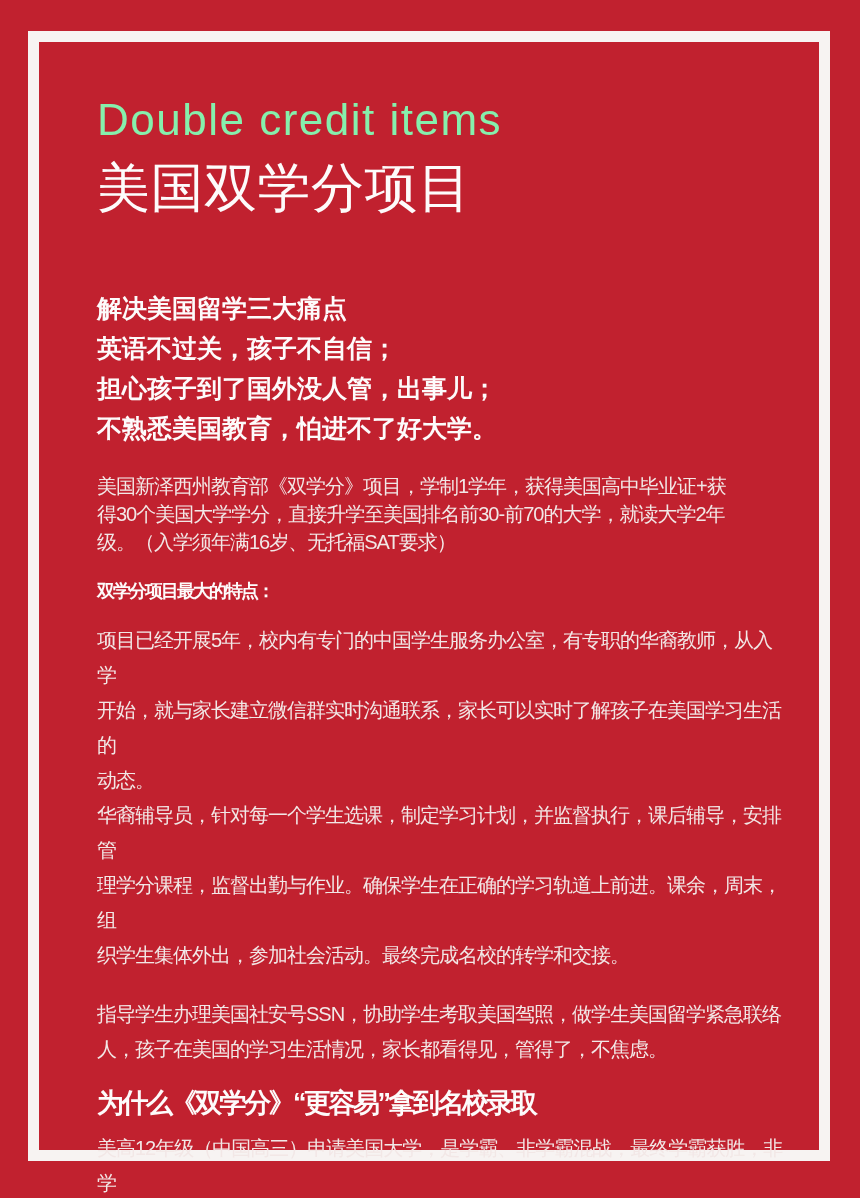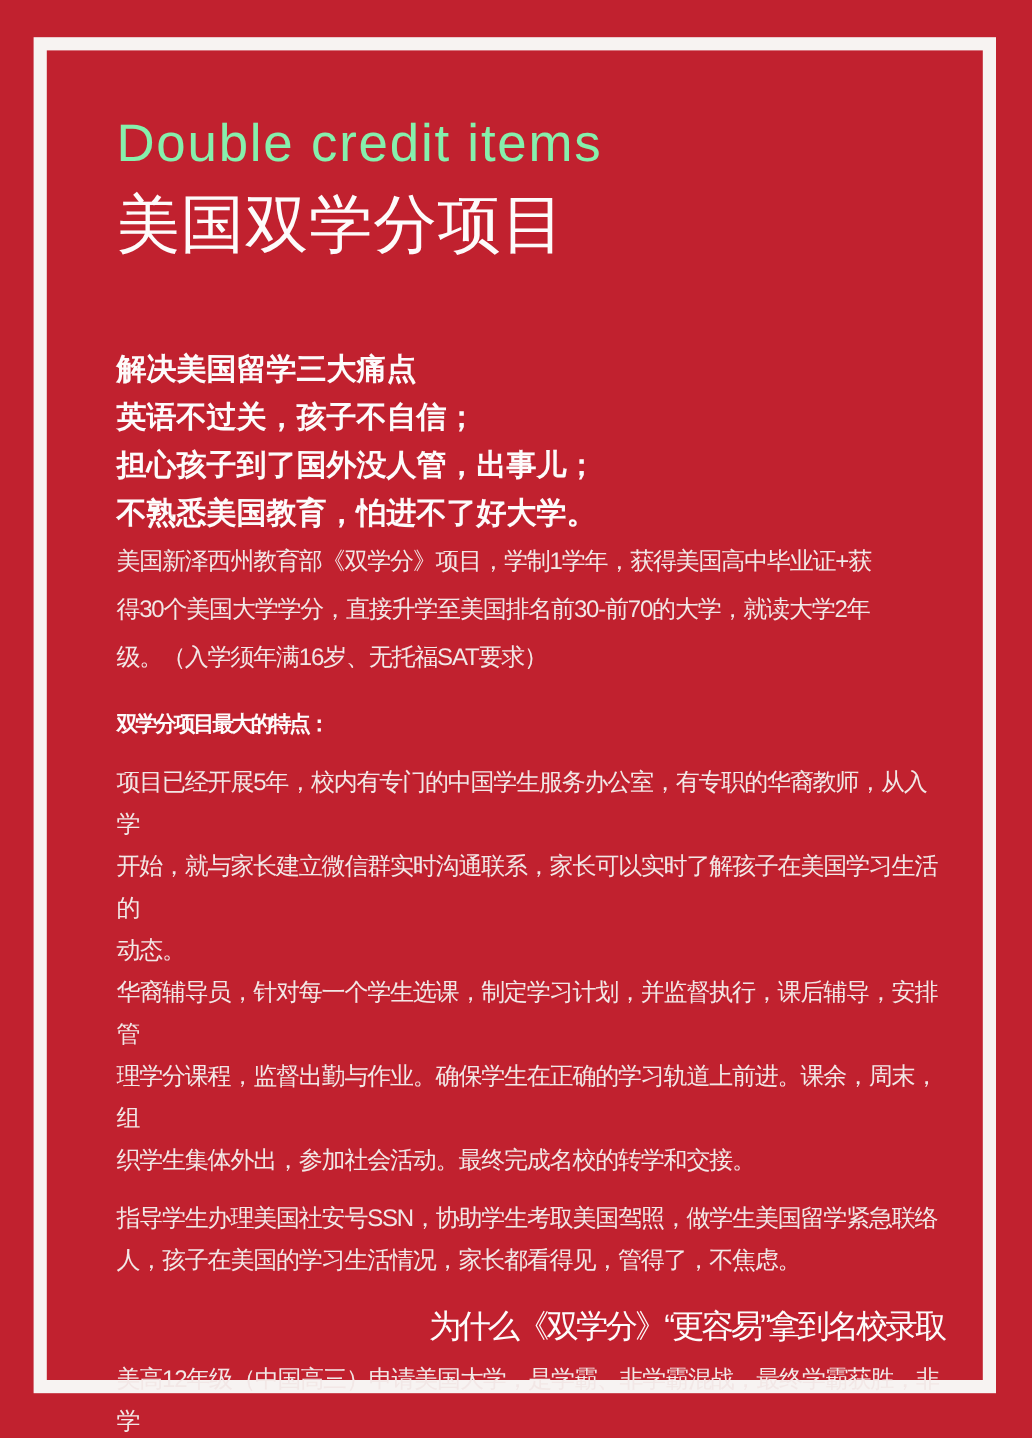--- a/index.html
+++ b/index.html
@@ -53,42 +53,41 @@
     color:var(--heading);
     white-space:pre-line;
   }
   .body-p{
     font-size:20px;
     line-height:35px;
     letter-spacing:-1px;
     white-space:pre-line;
   }
   .intro{
-    margin-top:0;
-    line-height:40px;
+    margin-top:24px;
+    line-height:28px;
   }
   .h2{
     margin:18px 0 4px 0;
     font-size:18px;
     line-height:34px;
     font-weight:bold;
     letter-spacing:-2px;
     color:var(--heading);
   }
   .p2{margin-top:15px;}
   .p3{margin-top:0;}
-  .p4{margin-top:14px;}
+  .p4{margin-top:24px;}
   .h3{
     margin:18px 0 0 0;
     font-size:27px;
     line-height:36px;
-    font-weight:normal;
+    font-weight:bold;
     letter-spacing:-2.5px;
     color:var(--heading);
-    text-align:right;
   }
   .p5{margin-top:10px;}
 </style>
 </head>
 <body>
 
 <div class="frame"></div>
 
 <div class="content">
   <div class="title-en">Double credit items</div>

